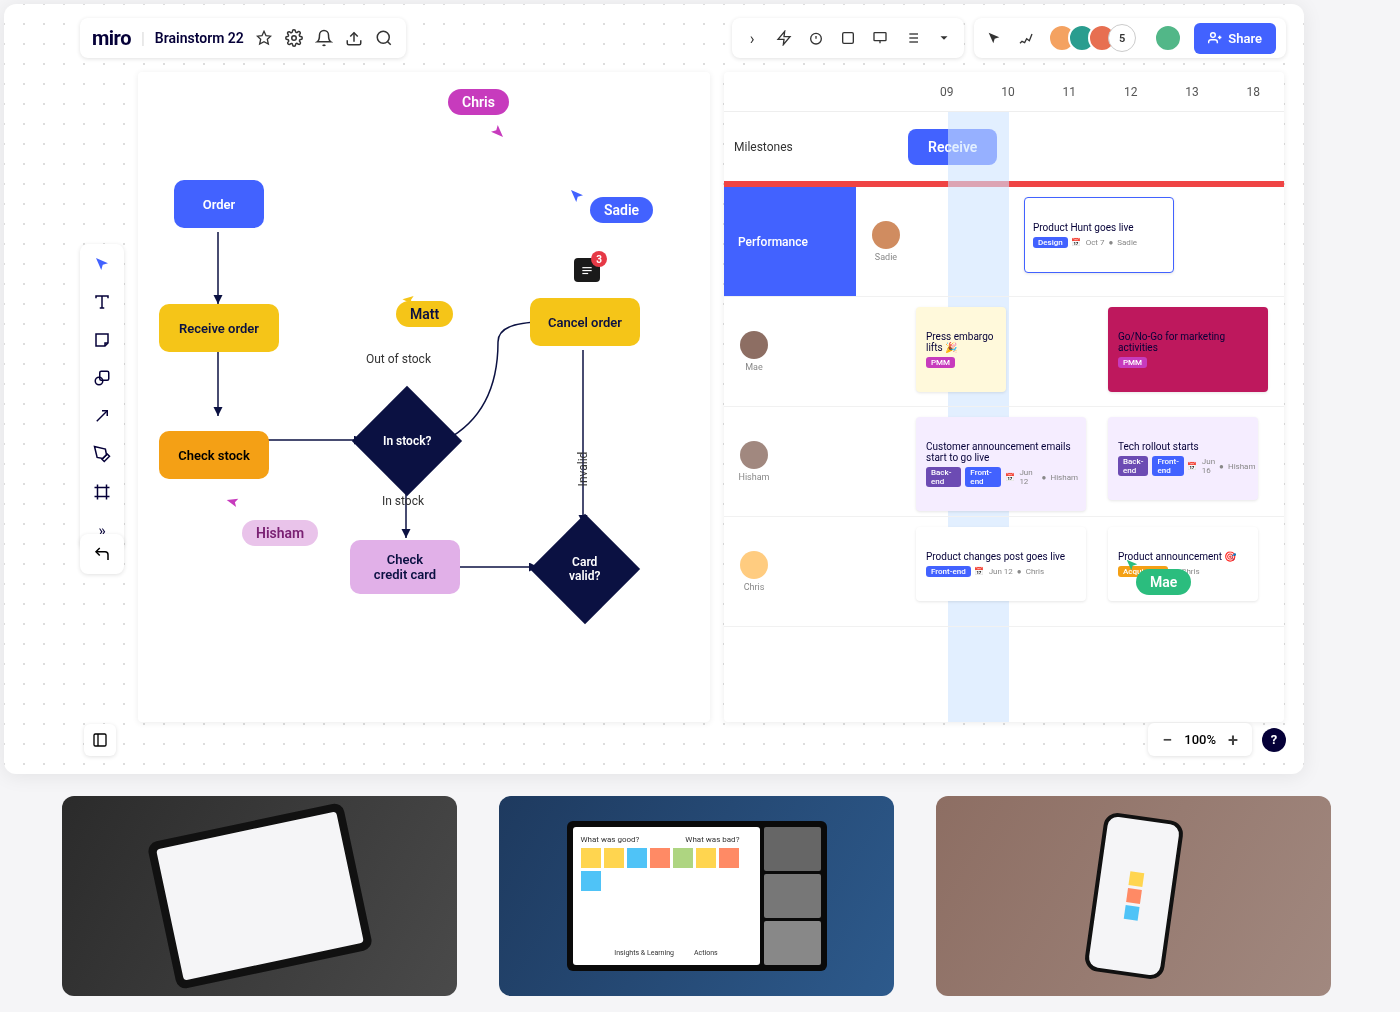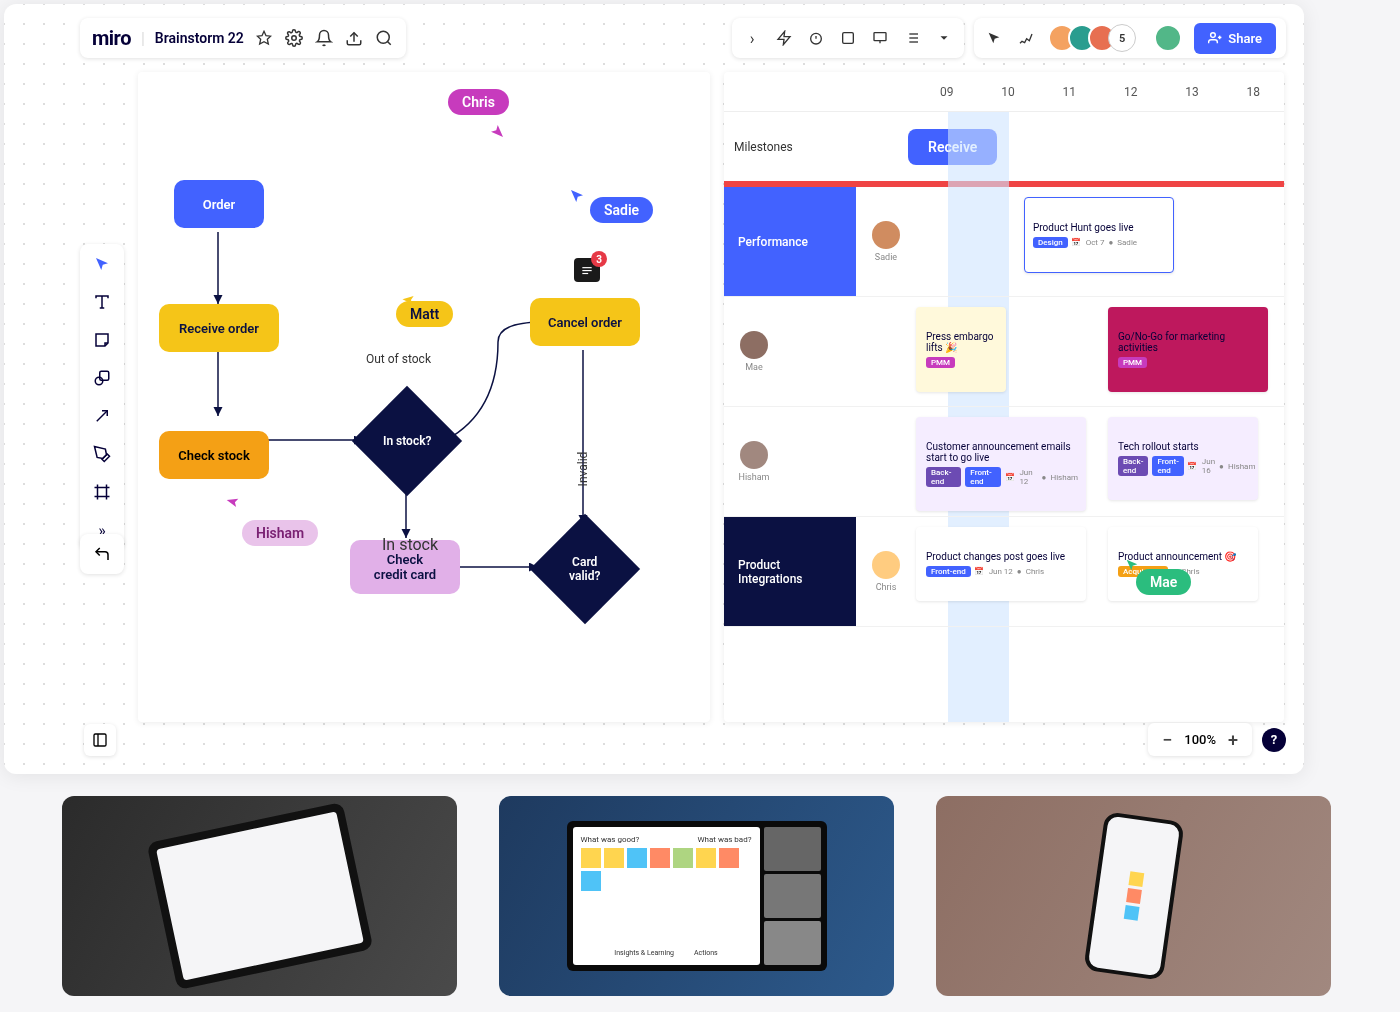--- a/index.html
+++ b/index.html
@@ -239,21 +239,21 @@
       </div>
     <div class="node rect" style="left:392px;top:226px;width:110px;height:48px;background:#f5c518;color:#0b1142">Cancel order</div>
     <div class="node rect" style="left:212px;top:468px;width:110px;height:54px;background:#e1b0e8;color:#0b1142;white-space:pre-line">Check
 credit card</div>
     <div class="node diamond" style="left:408px;top:458px;background:#0b1142">
         <span style="white-space:pre-line">Card
 valid?</span>
       </div>
 
     <div style="position:absolute;left:228px;top:280px;font-size:12px;color:#333">Out of stock</div>
-    <div style="position:absolute;left:244px;top:463px;font-size:16px;color:#333">In stock</div>
+    <div style="position:absolute;left:244px;top:422px;font-size:12px;color:#333">In stock</div>
     <div style="position:absolute;left:428px;top:390px;font-size:12px;color:#333;transform:rotate(-90deg)">Invalid</div>
 
     <div style="position:absolute;left:310px;top:20px">
       <span class="pill" style="background:#c73bbd">Chris</span>
       <svg style="position:absolute;top:30px;left:40px" width="18" height="18" viewBox="0 0 24 24" fill="#c73bbd">
           <path d="M4 4l7 16 2-7 7-2z" transform="rotate(180 12 12)"></path>
         </svg>
     </div>
     <div style="position:absolute;left:430px;top:115px">
       <svg width="18" height="18" viewBox="0 0 24 24" fill="#4262ff">
@@ -361,21 +361,20 @@
             <span class="tag" style="background:#4262ff">Front-end</span>
             <span>📅</span>
             <span>Jun 16</span>
             <span>●</span>
             <span>Hisham</span>
           </div>
       </div>
     </div>
 
     <div class="tl-row">
-      <div class="tl-label" style="background:#0b1142">Product Integrations</div>
       <div class="tl-person">
           <div class="tl-av" style="background:#ffcc80"></div>
           <div class="tl-name">Chris</div>
         </div>
       <div class="card" style="left:192px;top:10px;width:170px">
         <div class="card-title">Product changes post goes live</div>
         <div class="card-meta">
             <span class="tag" style="background:#4262ff">Front-end</span>
             <span>📅</span>
             <span>Jun 12</span>
@@ -420,21 +419,21 @@
 
 <div class="photos">
   <div class="photo" style="background:linear-gradient(120deg,#2b2b2b,#4a4a4a)">
     <div style="width:200px;height:150px;background:#111;border-radius:10px;transform:rotate(-12deg);padding:8px">
         <div style="width:100%;height:100%;background:#f5f5f7;border-radius:4px"></div>
       </div>
   </div>
   <div class="photo" style="background:linear-gradient(120deg,#1e3a5f,#2d5a8c)">
     <div style="width:260px;height:150px;background:#0a0a0a;border-radius:6px;padding:6px;display:flex;gap:4px">
       <div style="flex:3;background:#fff;border-radius:3px;padding:8px;display:flex;flex-direction:column;gap:4px">
-        <div style="display:flex;gap:30px;font-size:8px;color:#333;justify-content:space-between">
+        <div style="display:flex;gap:46px;font-size:8px;color:#333;justify-content:flex-start">
             <span>What was good?</span>
             <span>What was bad?</span>
           </div>
         <div style="flex:1;display:flex;flex-wrap:wrap;gap:3px;align-content:flex-start">
           <div style="width:20px;height:20px;background:#ffd54f"></div>
             <div style="width:20px;height:20px;background:#ffd54f"></div>
             <div style="width:20px;height:20px;background:#4fc3f7"></div>
             <div style="width:20px;height:20px;background:#ff8a65"></div>
             <div style="width:20px;height:20px;background:#aed581"></div>
             <div style="width:20px;height:20px;background:#ffd54f"></div>

